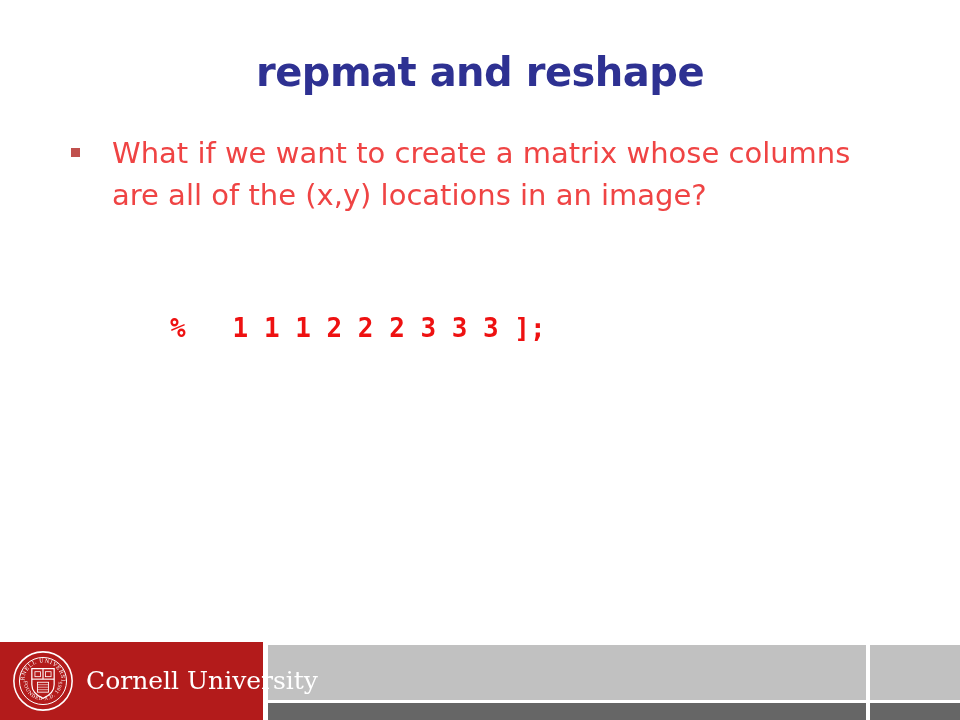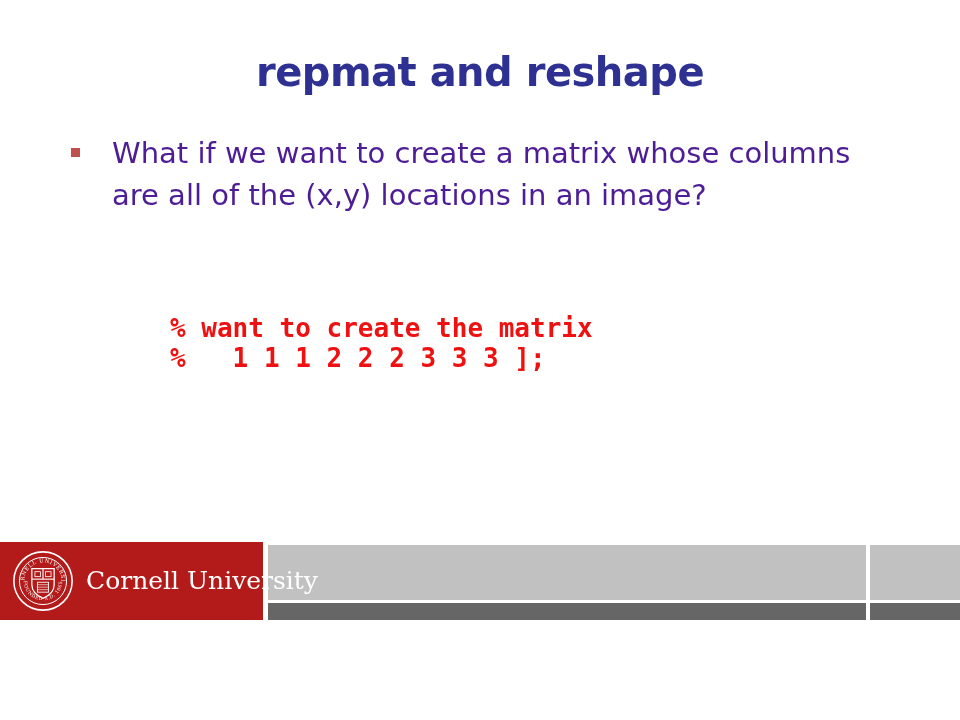--- a/index.html
+++ b/index.html
@@ -9,21 +9,21 @@
   body {
     width: 960px;
     height: 720px;
     background: #ffffff;
     font-family: "DejaVu Sans", sans-serif;
     overflow: hidden;
   }
   .slide {
     position: relative;
     width: 960px;
-    height: 620px;
+    height: 720px;
     background: #ffffff;
     overflow: hidden;
   }
 
   
   .slide-title {
     position: absolute;
     left: 60px;
     top: 48px;
     width: 840px;
@@ -53,21 +53,21 @@
     left: 9px;
     top: 16px;
     width: 9px;
     height: 9px;
     background: #c0504d;
   }
   .bullet-text {
     font-family: "DejaVu Sans", sans-serif;
     font-size: 29px;
     line-height: 42px;
-    color: #4c1d95;
+    color: #ef4444;
     max-width: 780px;
   }
 
   
   .code-block {
     position: absolute;
     left: 170px;
     top: 288px;
     width: 700px;
   }
@@ -175,21 +175,20 @@
 
   <div class="body-area">
     <div class="bullet-row">
       <span class="bullet-marker"></span>
       <div class="bullet-text">What if we want to create a matrix whose columns are all of the (x,y) locations in an image?</div>
     </div>
   </div>
 
   <div class="code-block">
     <div class="code-spacer"></div>
-    <div class="code-line">% want to create the matrix</div>
     <div class="code-line">%   1 1 1 2 2 2 3 3 3 ];</div>
   </div>
 
   <div class="footer">
     <div class="footer-lightband"></div>
     <div class="footer-darkband"></div>
     <div class="footer-divider"></div>
     <div class="footer-red"></div>
 
     <div class="cornell-lockup">

